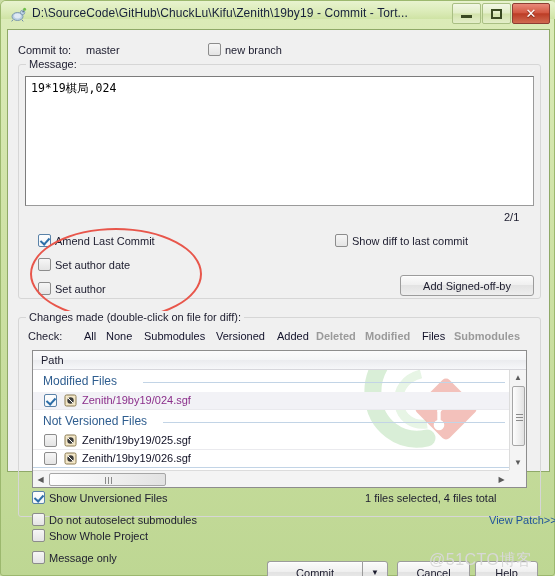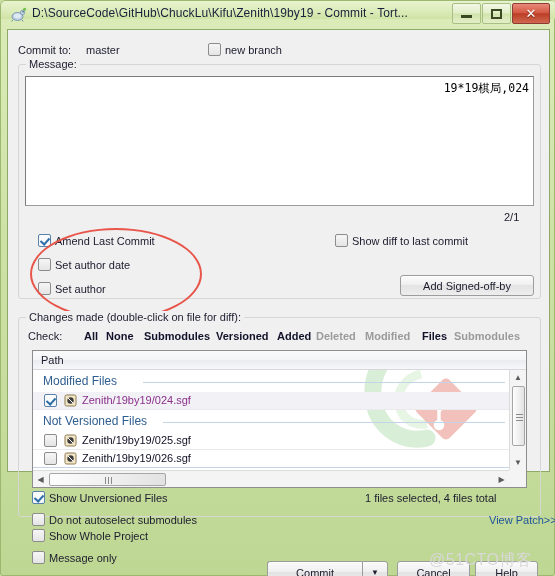--- a/index.html
+++ b/index.html
@@ -94,30 +94,29 @@
     font-size:11px;color:#1c1c2e;cursor:default;
     box-shadow:0 1px 0 rgba(255,255,255,.7) inset;
   }
 
   
   #msgbox{
     position:absolute;box-sizing:border-box;
     background:#ffffff;border:1px solid #9a9a9a;
     border-top-color:#7c7c7c;border-left-color:#7c7c7c;
     overflow:hidden;
-    text-align:right;
   }
   #msgtext{
     position:absolute;left:5px;top:4px;right:4px;
     font-family:"DejaVu Sans Mono","Liberation Mono",monospace;
     font-size:11.5px;color:#000;white-space:pre;line-height:14px;
   }
 
   
-  .chklink{position:absolute;font-weight:bold;white-space:nowrap;cursor:default;color:#12122a;}
+  .chklink{position:absolute;font-weight:normal;white-space:nowrap;cursor:default;color:#12122a;}
   .chklink.disabled{color:#9a9a9a;font-weight:bold;cursor:default;}
 
   
   #listctl{
     position:absolute;box-sizing:border-box;
     background:#ffffff;border:1px solid #8d8d8d;overflow:hidden;
   }
   #listhdr{
     position:absolute;left:0;top:0;right:0;height:19px;
     box-sizing:border-box;

